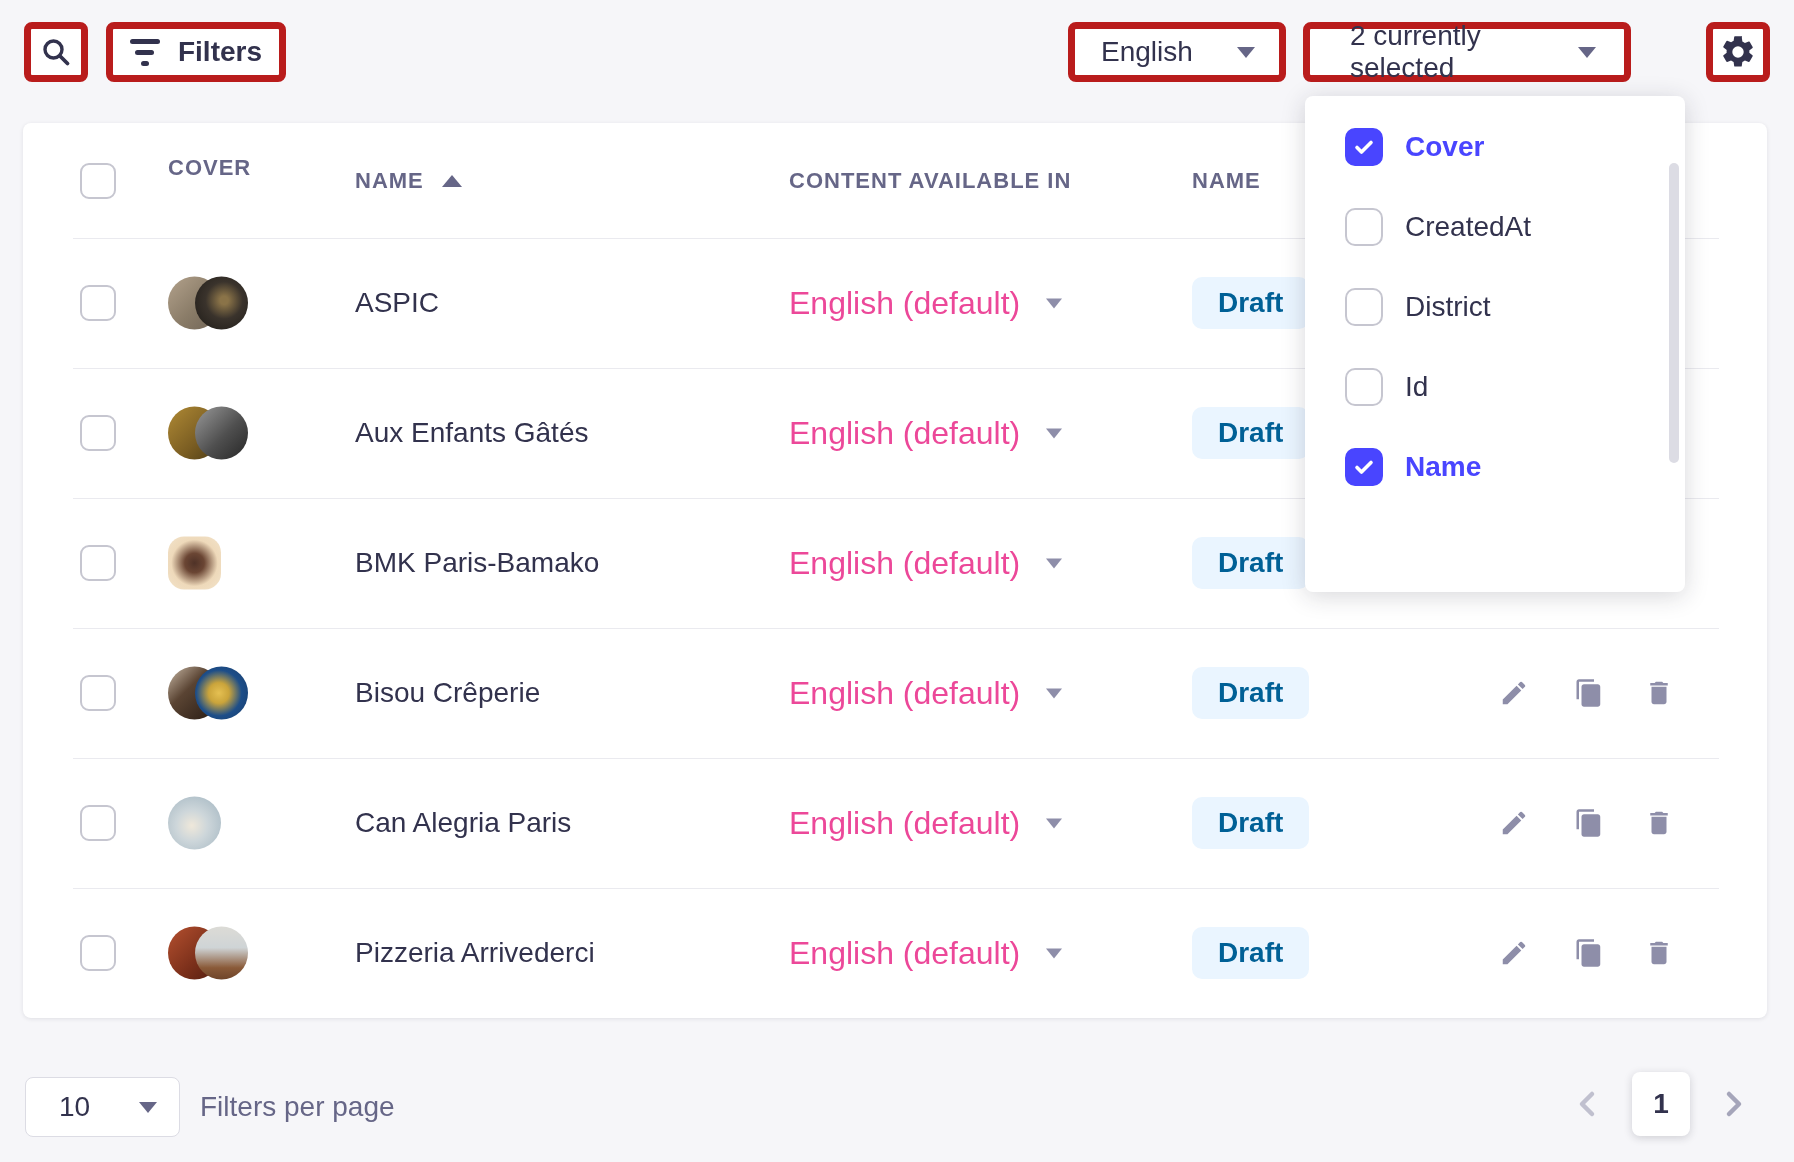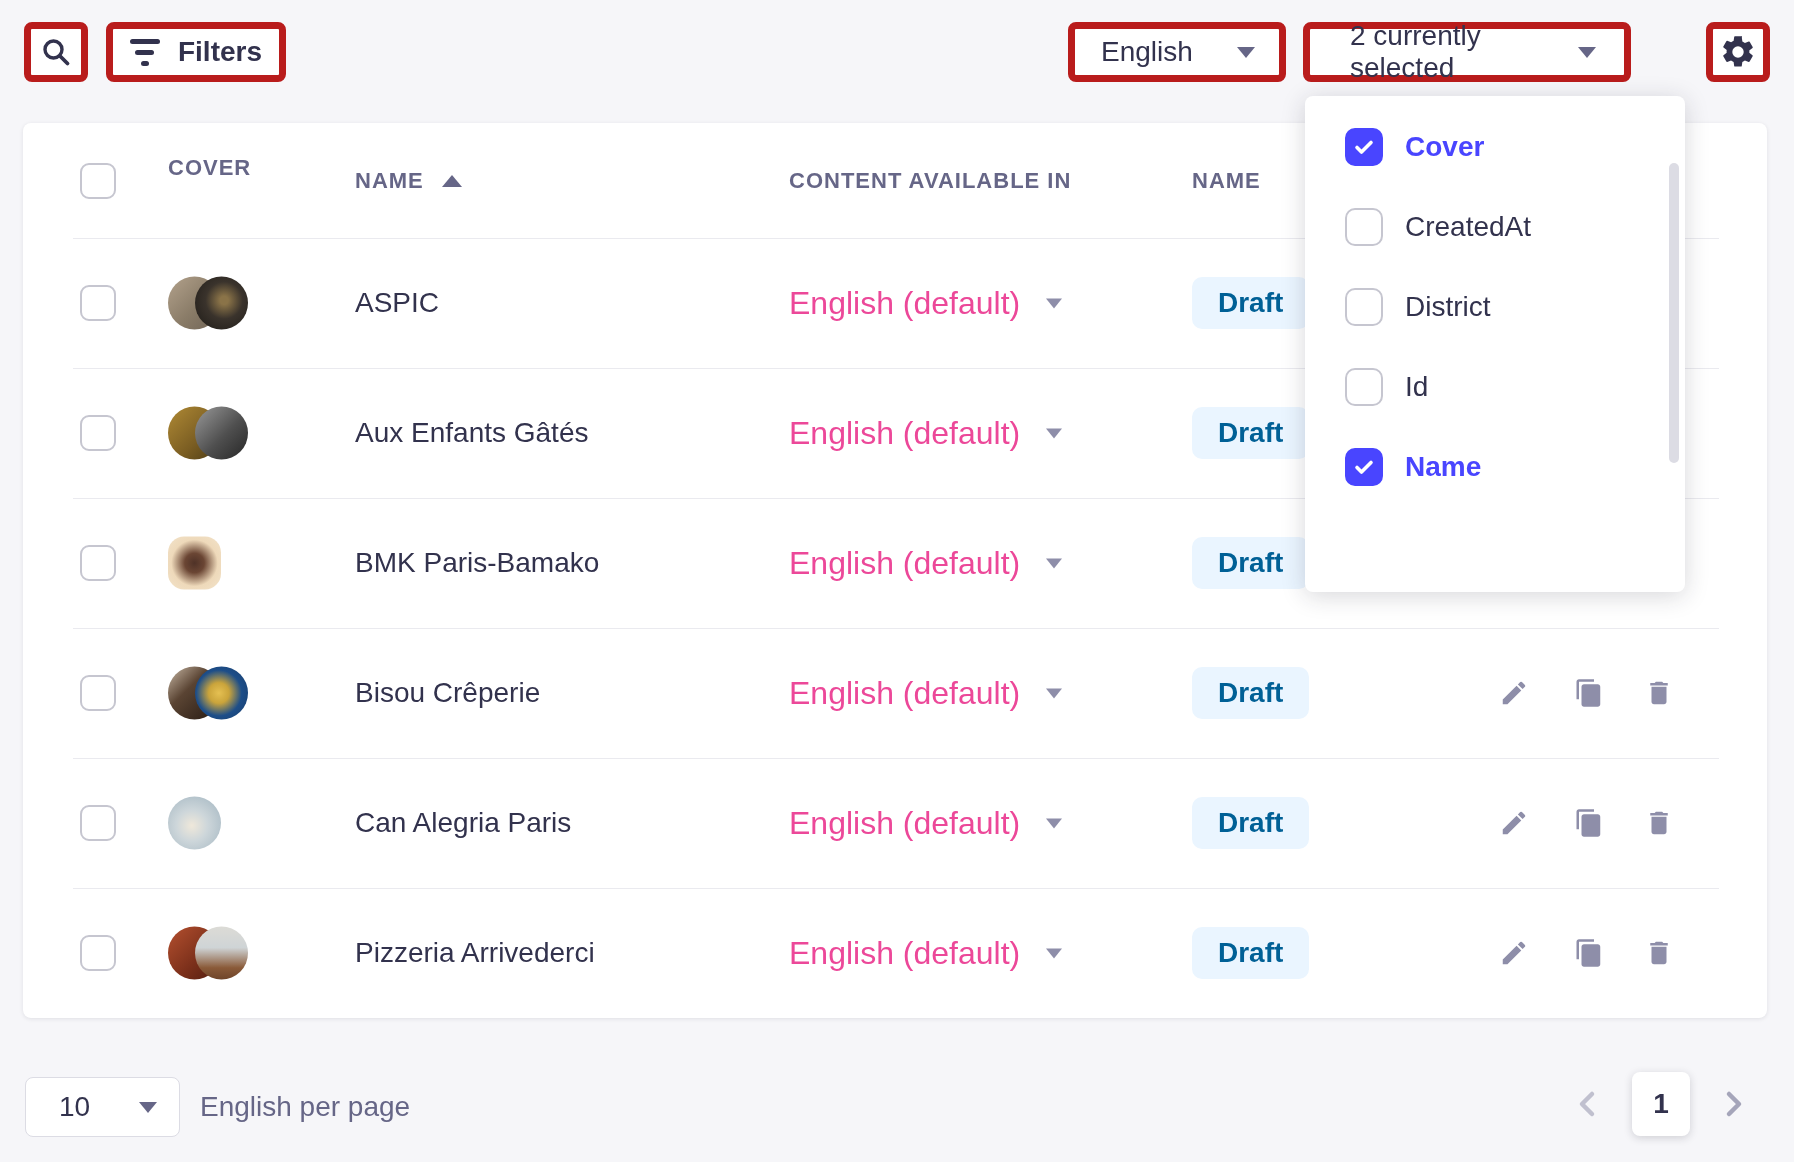--- a/index.html
+++ b/index.html
@@ -355,21 +355,21 @@
     <span class="dd-label">Name</span>
   </div>
 </div>
     <div id="dd-scrollbar"></div>
   </div>
 
   <div id="pagesize-select">
     <span>10</span>
     <span class="caret"></span>
   </div>
-  <div id="entries-label">English per page</div>
+  <div id="entries-label">Filters per page</div>
 
   <div class="pg-chevron" id="pg-prev">
     <svg viewBox="0 0 32 32">
         <polyline points="20,6 10,16 20,26"></polyline>
       </svg>
   </div>
   <div id="pg-current">1</div>
   <div class="pg-chevron" id="pg-next">
     <svg viewBox="0 0 32 32">
         <polyline points="12,6 22,16 12,26"></polyline>

